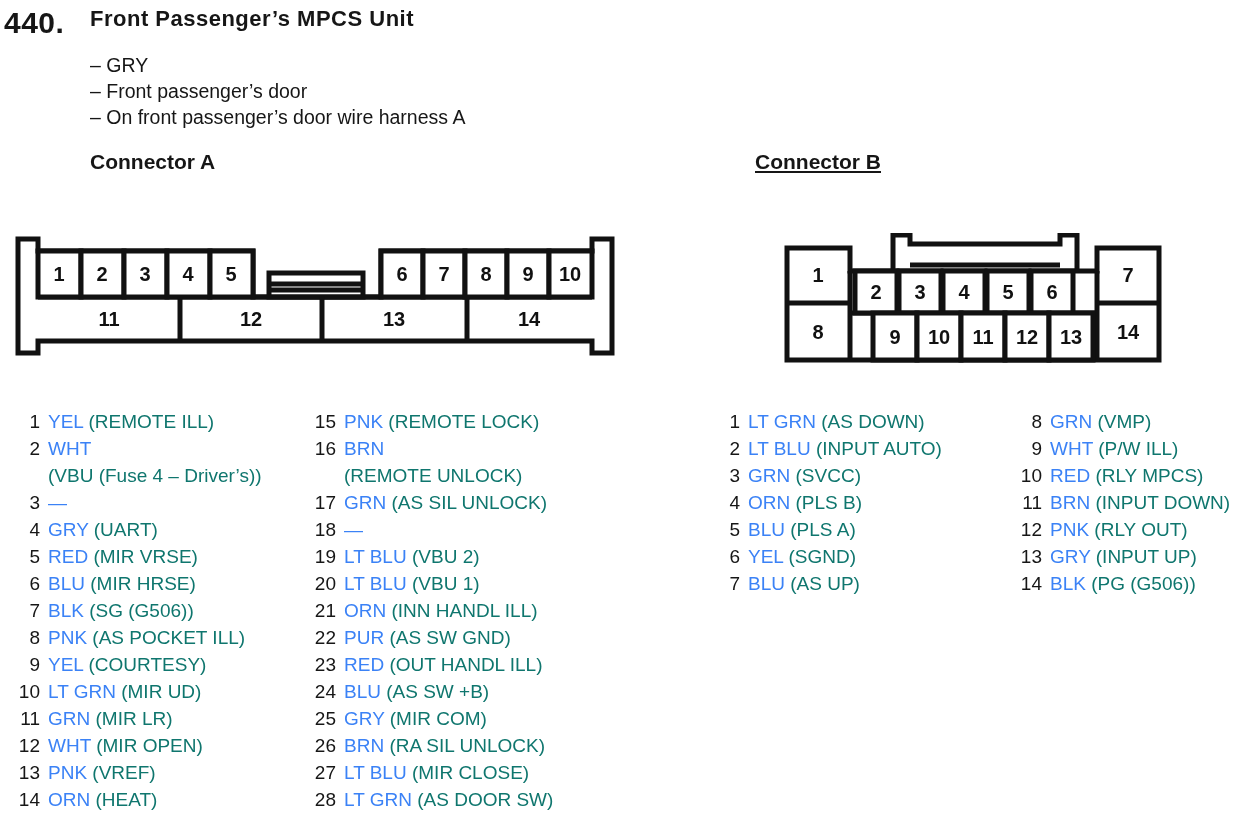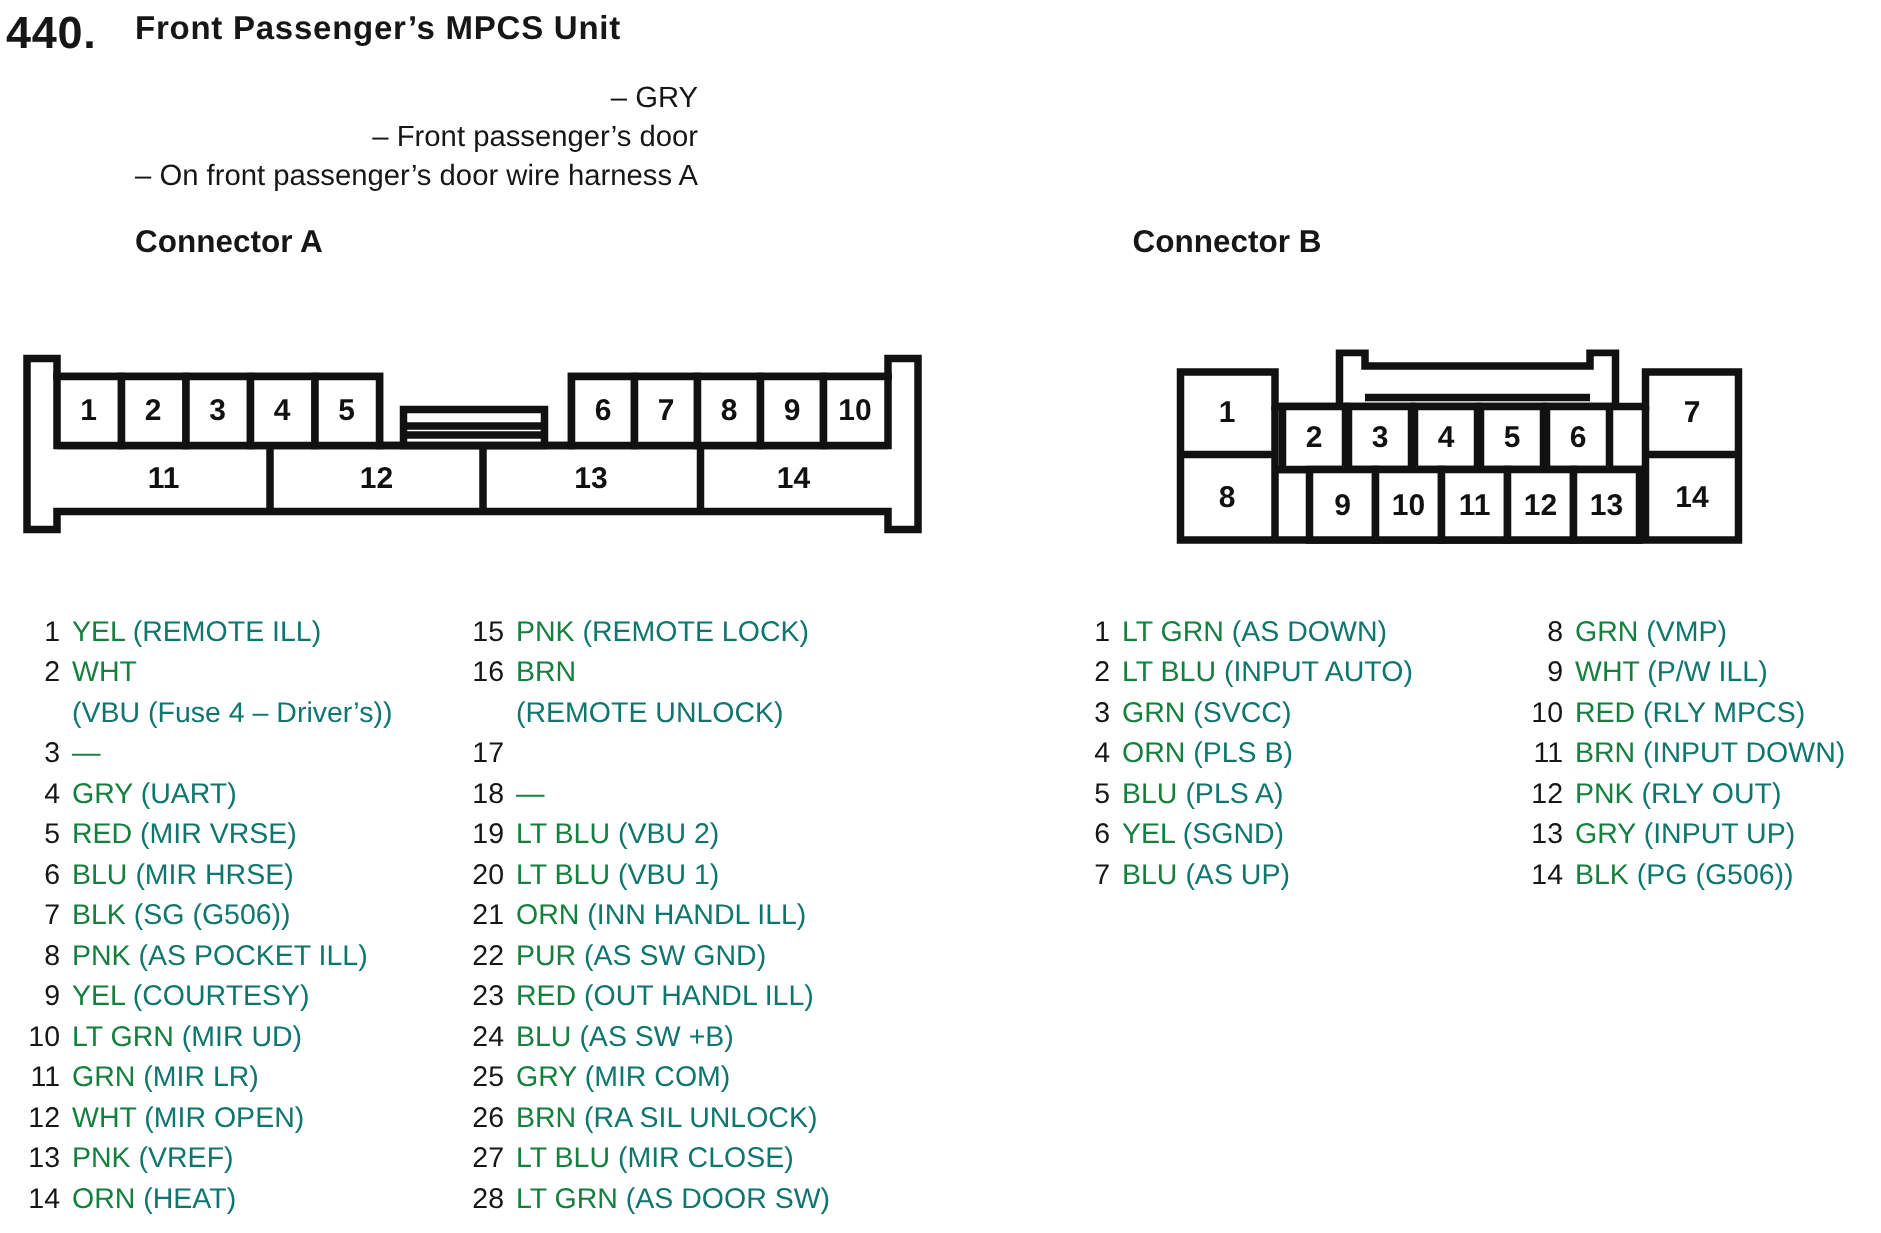--- a/index.html
+++ b/index.html
@@ -6,26 +6,26 @@
   html,body { background:#ffffff; }
   body {
     width:1254px; height:822px; position:relative; overflow:hidden;
     font-family:"Liberation Sans", sans-serif; color:#161616;
   }
   .abs { position:absolute; }
 
   
   .page-number { left:4px; top:6px; font-size:30px; font-weight:bold; letter-spacing:0.5px; }
   .page-title  { left:90px; top:6px; font-size:22px; font-weight:bold; letter-spacing:0.5px; }
-  .detail-list { left:90px; top:52px; font-size:19.5px; line-height:26px;text-align:right; }
+  .detail-list { left:90px; top:52px; font-size:19.5px; line-height:26px; }
 
   
   .conn-heading { top:150px; font-size:21px; font-weight:bold; }
   #heading-a { left:90px; }
-  #heading-b { left:755px; }
+  #heading-b { left:755px;text-decoration:underline; }
 
   
   .diagram { position:absolute; }
   #diagram-a { left:10px; top:233px; width:610px; height:128px; }
   #diagram-b { left:783px; top:233px; width:380px; height:130px; }
   .diagram svg { position:absolute; left:0; top:0; }
   .cavity {
     position:absolute; width:44px; height:26px; line-height:26px;
     margin-left:-22px; margin-top:-13px; text-align:center;
     font-size:20px; font-weight:bold; color:#111;
@@ -33,21 +33,21 @@
 
   
   .pins { position:absolute; top:408px; font-size:19px; }
   #a-col1 { left:14px;  }
   #a-col2 { left:310px; }
   #b-col1 { left:714px; }
   #b-col2 { left:1016px; }
   .pin-row { display:flex; line-height:27px; }
   .pin-num { flex:none; width:26px; text-align:right; }
   .pin-body { margin-left:8px; white-space:nowrap; }
-  .pin-color { color:#15803d; }
+  .pin-color { color:#3b82f6; }
   .pin-signal { color:#0f766e; }
   .pin-row.wrap .pin-signal { display:block; }
 </style>
 </head>
 <body>
 
 <div class="abs page-number">440.</div>
 <h1 class="abs page-title">Front Passenger’s MPCS Unit</h1>
 
 <div class="abs detail-list">
@@ -220,20 +220,21 @@
       <span class="pin-body"><span class="pin-color">PNK</span> <span class="pin-signal">(REMOTE LOCK)</span></span>
     </div>
 
     <div class="pin-row wrap">
       <span class="pin-num">16</span>
       <span class="pin-body"><span class="pin-color">BRN</span> <span class="pin-signal">(REMOTE UNLOCK)</span></span>
     </div>
 
     <div class="pin-row">
       <span class="pin-num">17</span>
+      <span class="pin-body"><span class="pin-color">GRN</span> <span class="pin-signal">(AS SIL UNLOCK)</span></span>
     </div>
 
     <div class="pin-row">
       <span class="pin-num">18</span>
       <span class="pin-body"><span class="pin-color">—</span> <span class="pin-signal"></span></span>
     </div>
 
     <div class="pin-row">
       <span class="pin-num">19</span>
       <span class="pin-body"><span class="pin-color">LT BLU</span> <span class="pin-signal">(VBU 2)</span></span>

